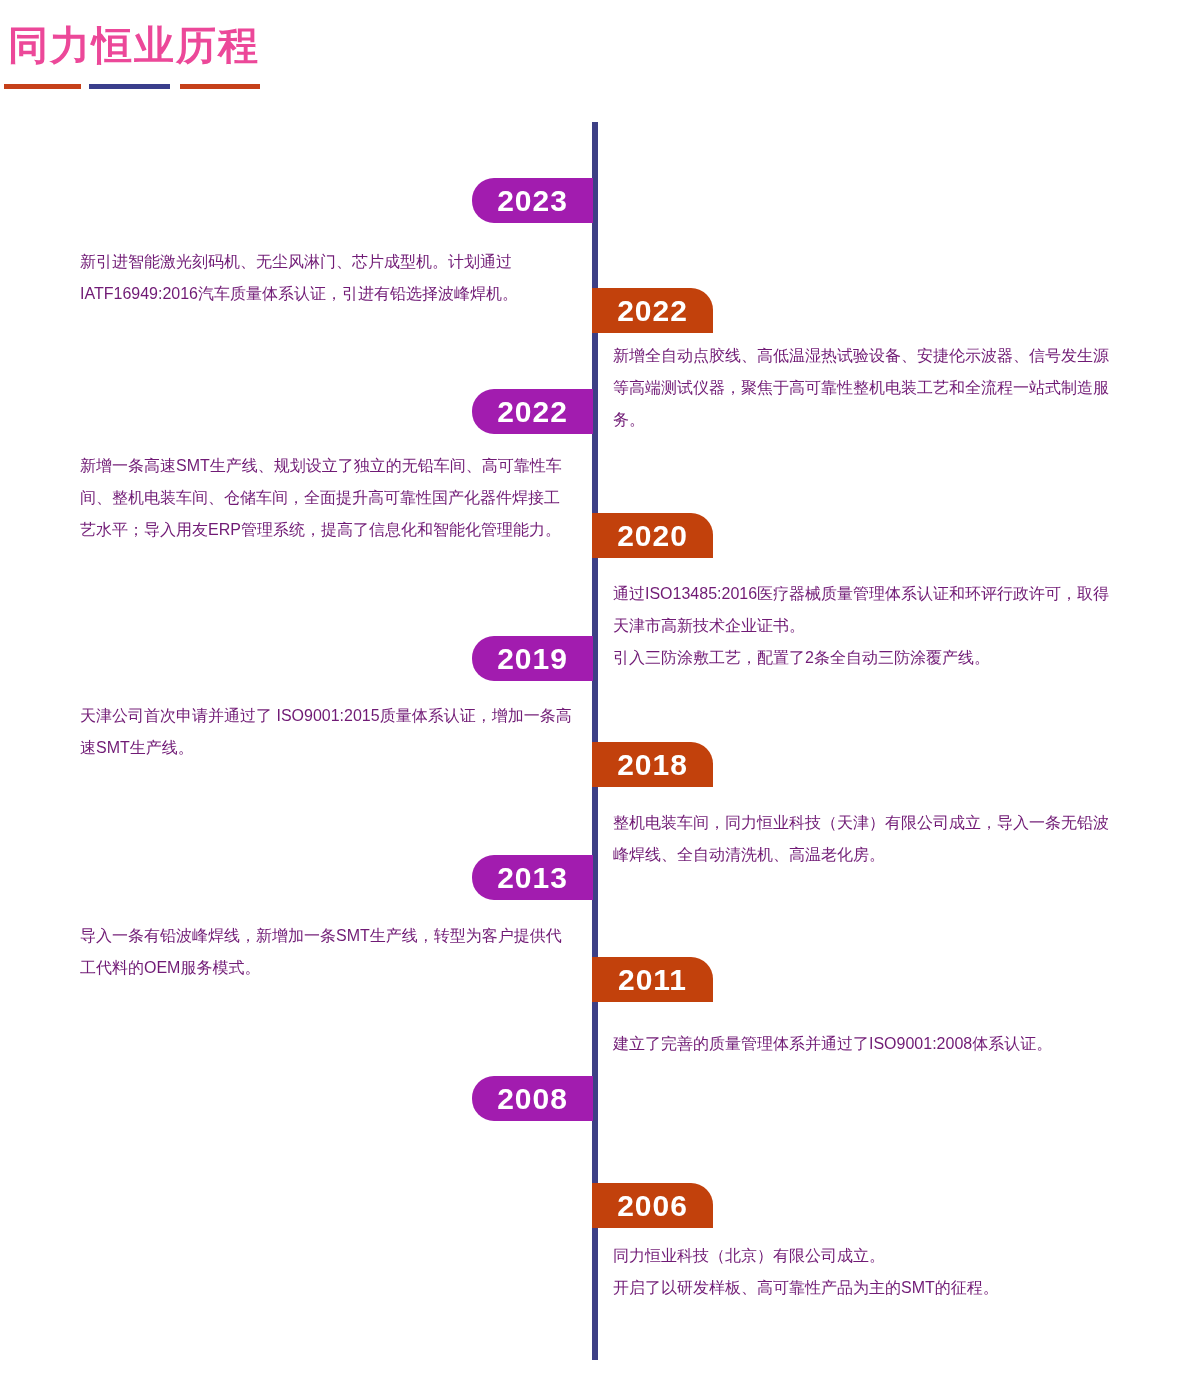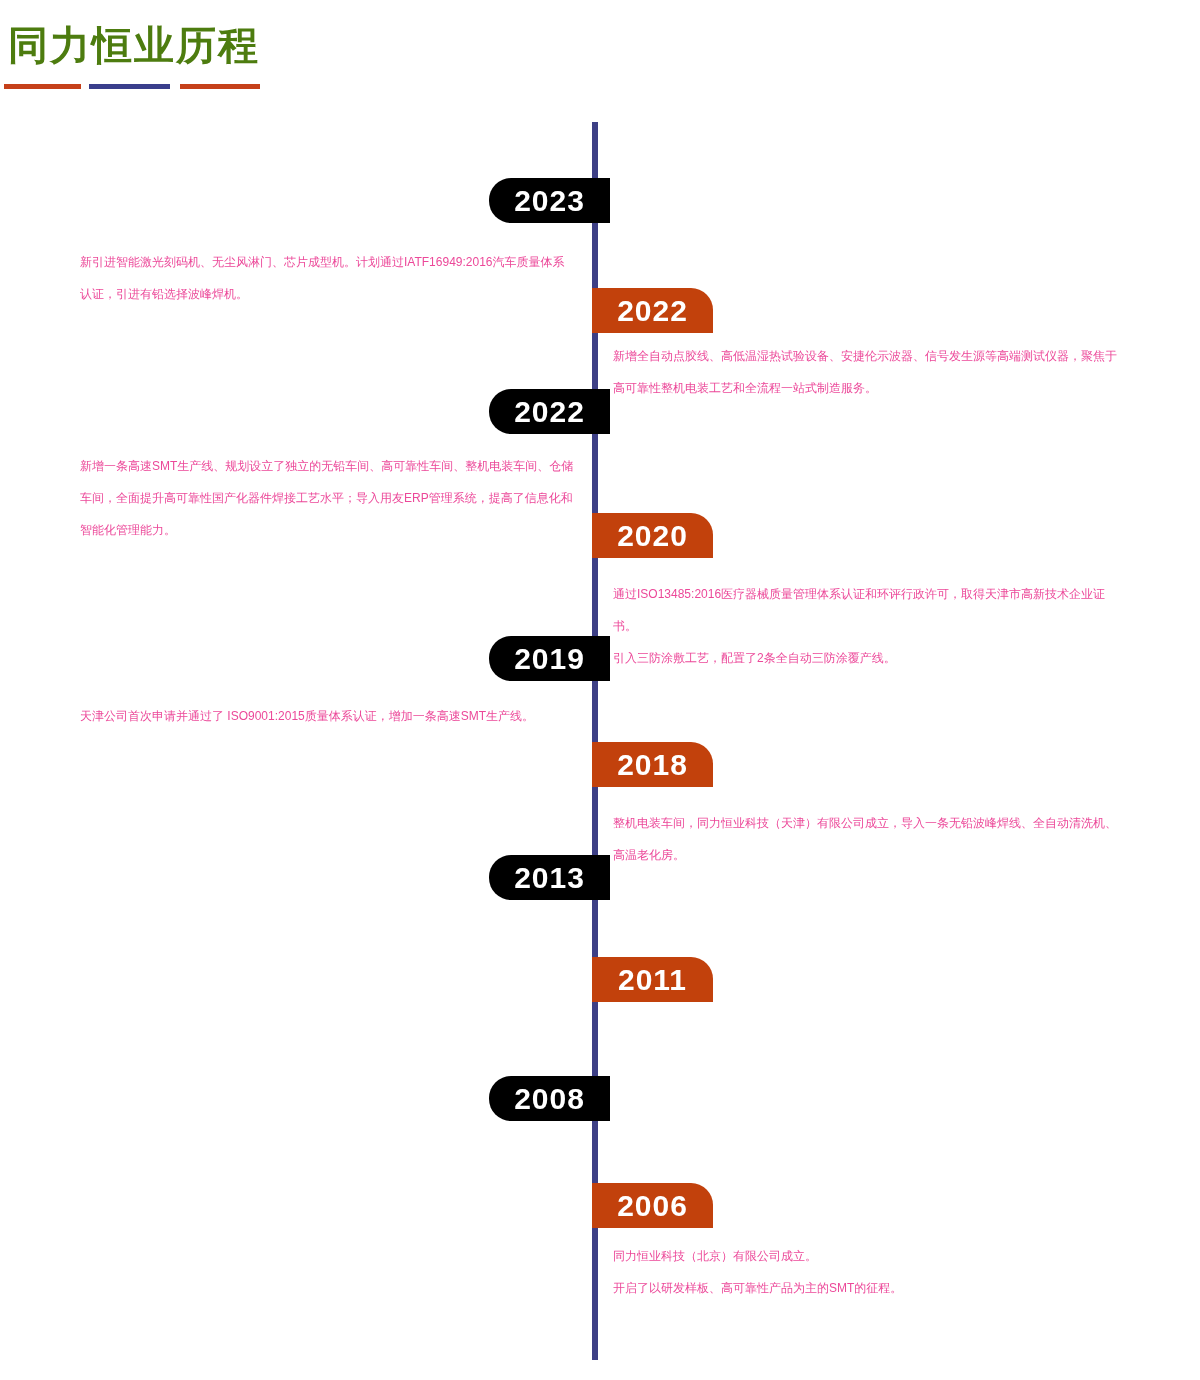--- a/index.html
+++ b/index.html
@@ -1,33 +1,33 @@
 <!DOCTYPE html>
 <html><head>
 <meta charset="utf-8">
 <style>
   html,body{margin:0;padding:0;background:#ffffff;}
   body{font-family:"Liberation Sans","DejaVu Sans",sans-serif;}
   .canvas{position:relative;width:1200px;height:1380px;background:#ffffff;overflow:hidden;}
 
   .page-title{position:absolute;left:8px;top:18px;margin:0;font-size:40px;font-weight:bold;
-              color:#4d7c0f;letter-spacing:2px;}
+              color:#ec4899;letter-spacing:2px;}
   .title-bar{position:absolute;top:84px;height:5px;}
   .title-bar.b1{left:4px;width:77px;background:#c5401a;}
   .title-bar.b2{left:89px;width:81px;background:#3a3e8c;}
   .title-bar.b3{left:180px;width:80px;background:#c5401a;}
 
   .tl-line{position:absolute;left:592px;top:122px;width:6px;height:1238px;background:#3d3f85;z-index:1;}
 
   .badge{position:absolute;width:121px;height:45px;display:flex;align-items:center;justify-content:center;
          color:#ffffff;font-size:30px;font-weight:bold;letter-spacing:1px;z-index:2;}
-  .badge.left{left:489px;background:#000000;border-radius:22px 0 0 22px;}
+  .badge.left{left:472px;background:#a21caf;border-radius:22px 0 0 22px;}
   .badge.right{left:592px;background:#c2410c;border-radius:0 22px 0 0;}
 
-  .milestone{position:absolute;margin:0;font-size:12px;line-height:32px;color:#ec4899;
+  .milestone{position:absolute;margin:0;font-size:16px;line-height:32px;color:#701a75;
              white-space:pre-line;}
   .milestone.left{left:80px;width:494px;}
   .milestone.right{left:613px;width:508px;}
 </style>
 </head>
 <body>
 
 <div class="canvas">
 
   <h1 class="page-title">同力恒业历程</h1>
@@ -50,22 +50,24 @@
   <p class="milestone right" style="top:578px">通过ISO13485:2016医疗器械质量管理体系认证和环评行政许可，取得天津市高新技术企业证书。
 引入三防涂敷工艺，配置了2条全自动三防涂覆产线。</p>
 
   <div class="badge left" style="top:636px">2019</div>
   <p class="milestone left" style="top:700px">天津公司首次申请并通过了 ISO9001:2015质量体系认证，增加一条高速SMT生产线。</p>
 
   <div class="badge right" style="top:742px">2018</div>
   <p class="milestone right" style="top:807px">整机电装车间，同力恒业科技（天津）有限公司成立，导入一条无铅波峰焊线、全自动清洗机、高温老化房。</p>
 
   <div class="badge left" style="top:855px">2013</div>
+  <p class="milestone left" style="top:920px">导入一条有铅波峰焊线，新增加一条SMT生产线，转型为客户提供代工代料的OEM服务模式。</p>
 
   <div class="badge right" style="top:957px">2011</div>
+  <p class="milestone right" style="top:1028px">建立了完善的质量管理体系并通过了ISO9001:2008体系认证。</p>
 
   <div class="badge left" style="top:1076px">2008</div>
 
   <div class="badge right" style="top:1183px">2006</div>
   <p class="milestone right" style="top:1240px">同力恒业科技（北京）有限公司成立。
 开启了以研发样板、高可靠性产品为主的SMT的征程。</p>
 
 </div>
 
 </body></html>

